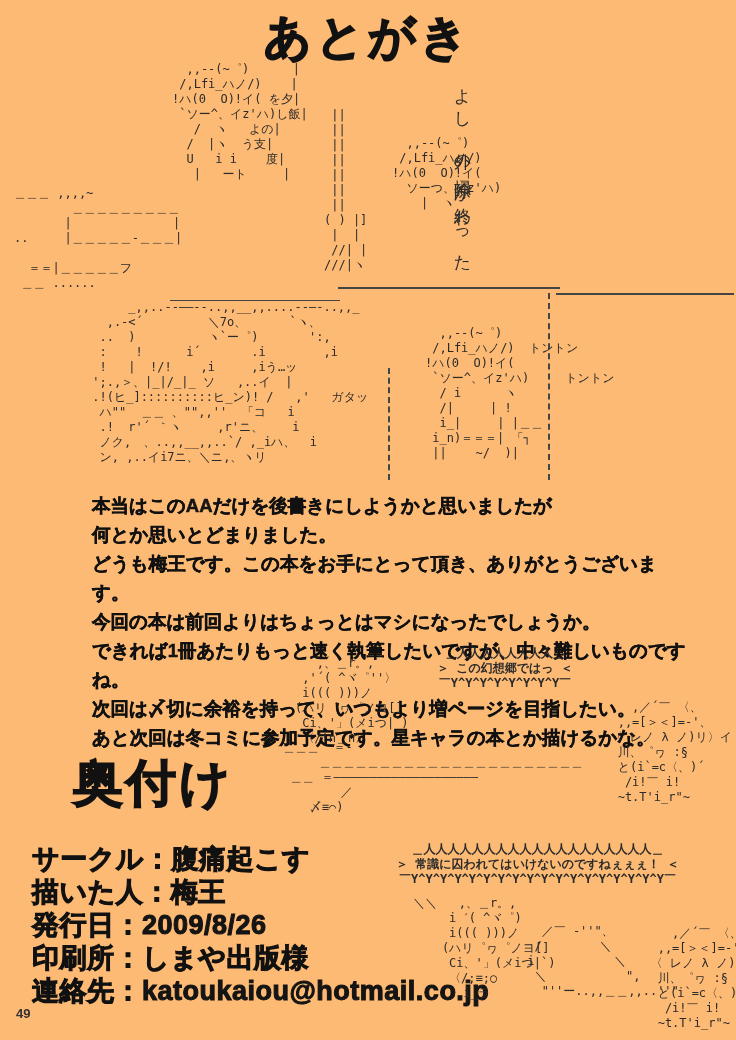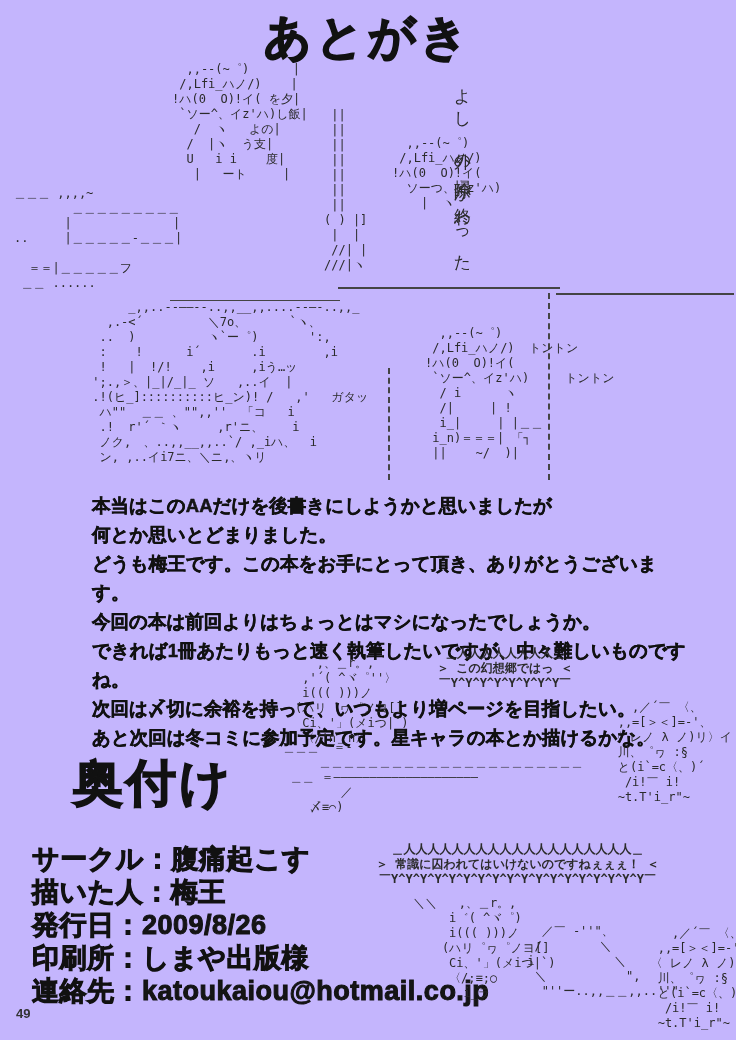--- a/index.html
+++ b/index.html
@@ -1,16 +1,16 @@
 <!DOCTYPE html>
 <html><head>
 <meta charset="utf-8">
 <style>
   html,body{margin:0;padding:0;background:#888;}
-  .page{position:relative;width:736px;height:1040px;background:#c4b5fd;overflow:hidden;
+  .page{position:relative;width:736px;height:1040px;background:#fdba74;overflow:hidden;
         font-family:"Liberation Sans",sans-serif;color:#151515;}
   .title{position:absolute;top:6px;left:0;width:100%;text-align:center;margin:0;
          font-size:47px;font-weight:bold;letter-spacing:4px;-webkit-text-stroke:1.6px #111;}
   .colophon-title{position:absolute;left:56px;top:733px;margin:17px;font-size:50px;font-weight:bold;
          letter-spacing:3px;-webkit-text-stroke:1.6px #111;}
   pre.aa{position:absolute;margin:0;font-family:"DejaVu Sans Mono",monospace;color:#2b2b2b;
          font-size:12px;line-height:15px;white-space:pre;}
   .aa-vertical{position:absolute;writing-mode:vertical-rl;text-orientation:upright;
          font-size:17px;letter-spacing:3px;color:#2b2b2b;font-family:"DejaVu Sans Mono",monospace;}
   .body-text{position:absolute;left:84px;top:483px;width:600px;margin:8px;
@@ -32,21 +32,21 @@
   .p-fig-right{left:392px;top:136px;}
   .p-broom{left:324px;top:108px;line-height:16px;}
   .p-furniture{left:14px;top:186px;line-height:17px;}
   .p-sleep{left:85px;top:300px;font-size:12px;line-height:16px;}
   .p-knock{left:425px;top:326px;line-height:16px;}
   .v-cap{left:452px;top:76px;height:230px;}
   .p-bubble1{left:437px;top:646px;}
   .p-reimu1{left:295px;top:656px;font-size:13px;line-height:16px;}
   .p-speed{left:283px;top:740px;line-height:17px;}
   .p-suika-up{left:596px;top:700px;font-size:12.5px;line-height:17px;}
-  .p-bubble2{left:376px;top:842px;}
+  .p-bubble2{left:396px;top:842px;}
   .p-reimu2{left:413px;top:896px;font-size:12.5px;line-height:16px;}
   .p-gourd{left:520px;top:924px;font-size:12.5px;line-height:18px;}
   .p-suika-low{left:636px;top:926px;font-size:12.5px;line-height:16px;}
 </style>
 </head>
 <body>
 
 <div class="page">
 
   <h1 class="title">あとがき</h1>

